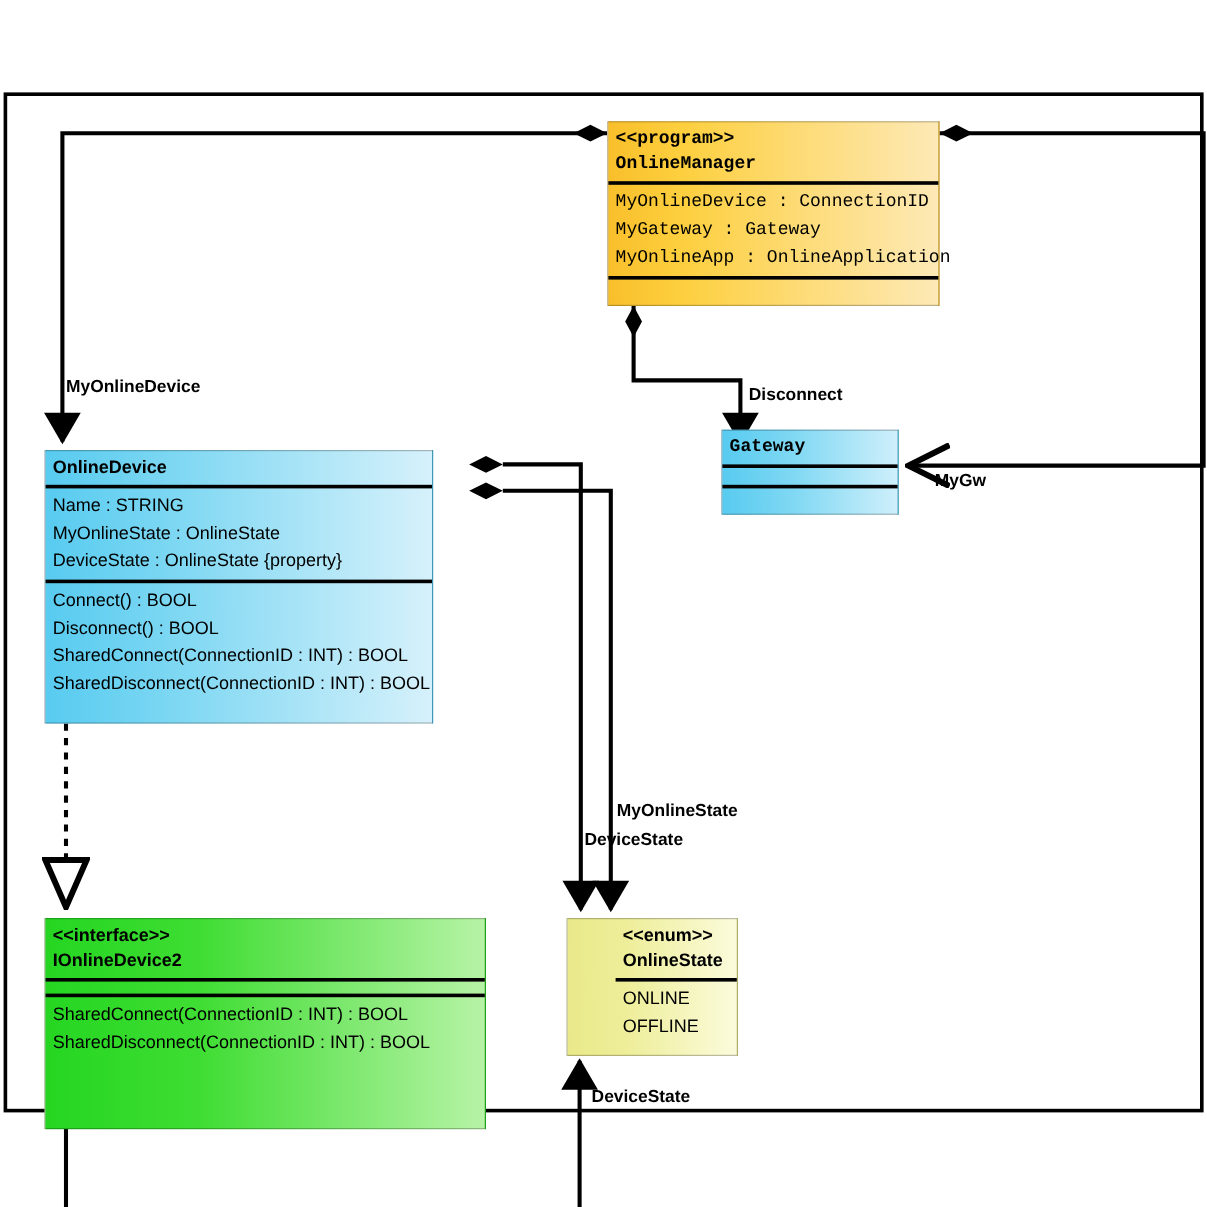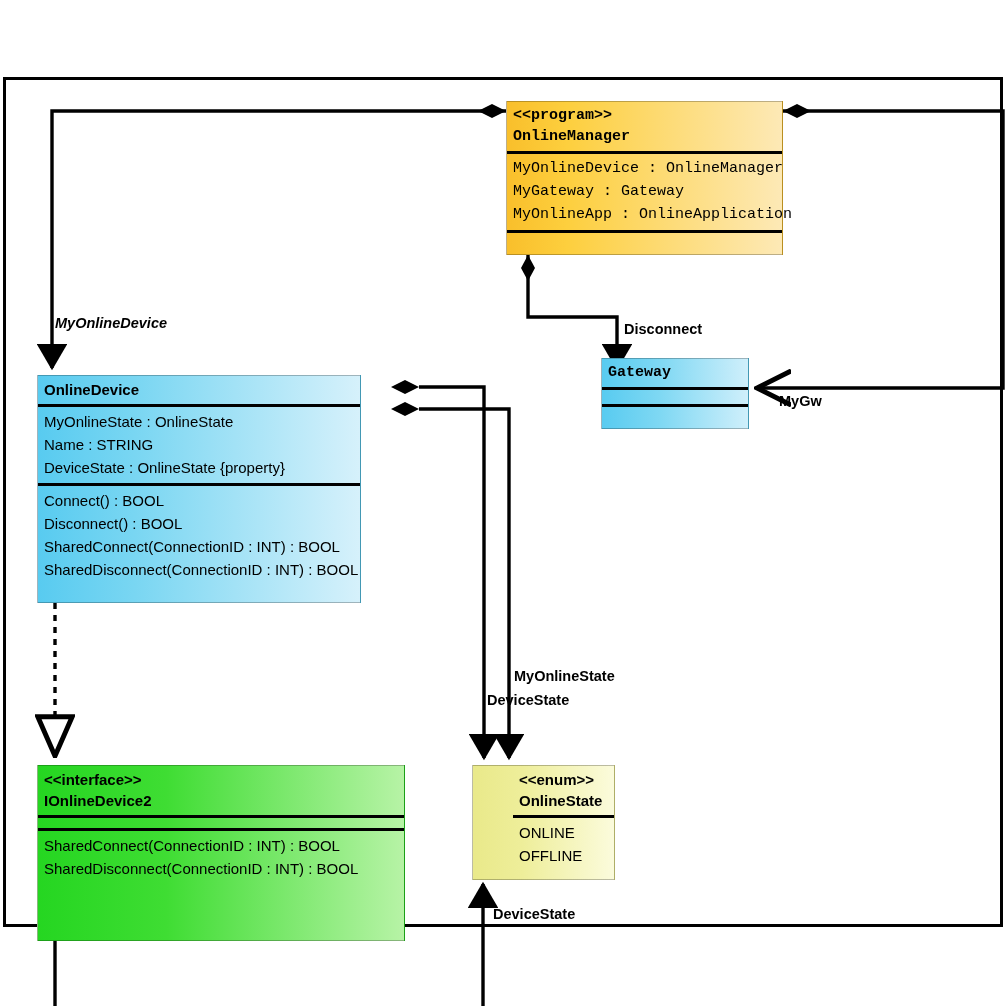--- a/index.html
+++ b/index.html
@@ -112,21 +112,21 @@
   #box-ionlinedevice2 .emptyattrs { height: 10px; }
   
   .elabel {
     position: absolute;
     font-size: 14.5px;
     font-weight: bold;
     color: #000000;
     white-space: nowrap;
     line-height: 16px;
   }
-  #lbl-myonlinedevice { left: 55px;  top: 315px; font-style: italic; }
+  #lbl-myonlinedevice { left: 55px;  top: 315px; }
   #lbl-mygateway      { left: 624px; top: 321px; }
   #lbl-mygw           { left: 779px; top: 393px; }
   #lbl-myonlinestate  { left: 514px; top: 668px; }
   #lbl-devicestate    { left: 487px; top: 692px; }
   #lbl-devicestate2   { left: 493px; top: 906px; }
 </style>
 </head>
 <body>
 
 <div id="canvas">
@@ -184,36 +184,36 @@
     </g>
   </svg>
 
   <div class="cls" id="box-onlinemanager">
     <div class="compartment">
       <div class="stereo">&lt;&lt;program&gt;&gt;</div>
       <div class="cname">OnlineManager</div>
     </div>
     <div class="sep"></div>
     <div class="compartment">
-      <div class="memberline">MyOnlineDevice : OnlineManager</div>
+      <div class="memberline">MyOnlineDevice : ConnectionID</div>
       <div class="memberline">MyGateway : Gateway</div>
       <div class="memberline">MyOnlineApp : OnlineApplication</div>
     </div>
     <div class="sep"></div>
     <div class="compartment emptytail"></div>
   </div>
 
   <div class="cls" id="box-onlinedevice">
     <div class="compartment">
       <div class="cname">OnlineDevice</div>
     </div>
     <div class="sep"></div>
     <div class="compartment">
+      <div class="memberline">Name : STRING</div>
       <div class="memberline">MyOnlineState : OnlineState</div>
-      <div class="memberline">Name : STRING</div>
       <div class="memberline">DeviceState : OnlineState {property}</div>
     </div>
     <div class="sep"></div>
     <div class="compartment">
       <div class="memberline">Connect() : BOOL</div>
       <div class="memberline">Disconnect() : BOOL</div>
       <div class="memberline">SharedConnect(ConnectionID : INT) : BOOL</div>
       <div class="memberline">SharedDisconnect(ConnectionID : INT) : BOOL</div>
     </div>
   </div>

